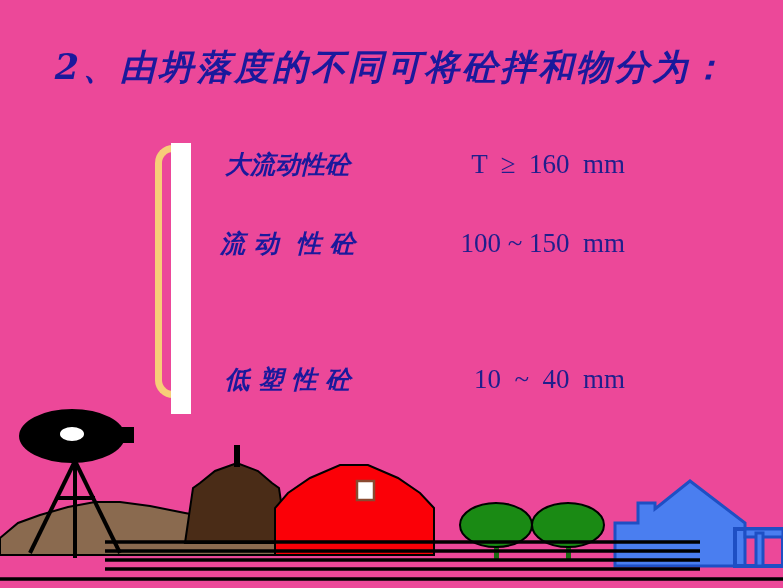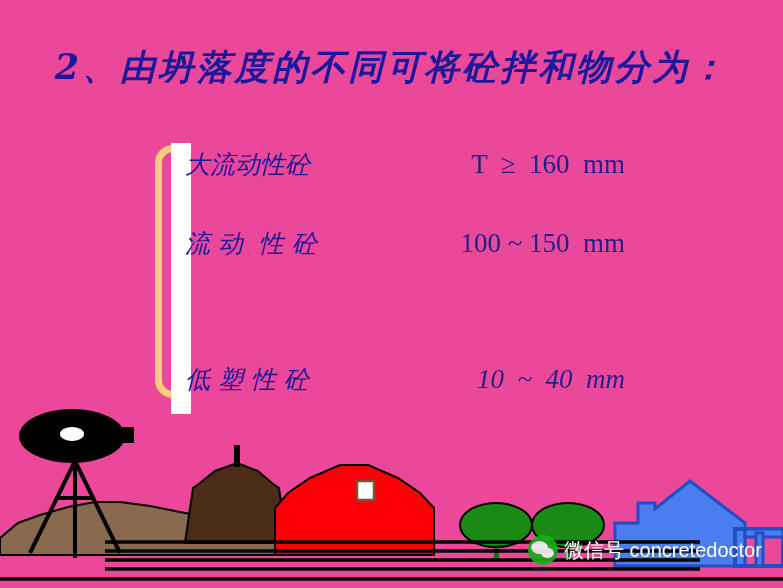--- a/index.html
+++ b/index.html
@@ -82,39 +82,40 @@
     align-items: center;
   }
   .row-0 { top: 0px; }
   .row-1 { top: 79px; }
   .row-2 { top: 142px; }
   .row-3 { top: 215px; }
 
   .row-label {
     color: #1a199c;
     font-family: "DejaVu Serif", "Liberation Serif", serif;
-    font-weight: normal;
+    font-weight: bold;
     font-style: italic;
     font-size: 25px;
     white-space: pre;
     width: 205px;
     flex: 0 0 205px;
+    text-align: center;
   }
   .row-value {
     color: #1f1f8c;
     font-family: "Liberation Serif", "DejaVu Serif", serif;
     font-size: 27px;
     white-space: pre;
     text-align: right;
     flex: 1 1 auto;
   }
   .row-0 .row-value { padding-left: 30px; }
   .row-1 .row-value { padding-left: 12px; }
   .row-2 .row-value { padding-left: 12px; }
-  .row-3 .row-value { padding-left: 16px; font-style: italic; }
+  .row-3 .row-value { padding-left: 16px; }
 
   
   #scene {
     position: absolute;
     left: 0;
     bottom: 0;
     width: 783px;
     height: 185px;
   }
   #scene svg { display: block; }
@@ -231,21 +232,14 @@
         <line x1="105" y1="139" x2="700" y2="139"></line>
         <line x1="105" y1="148" x2="700" y2="148"></line>
         <line x1="105" y1="157" x2="700" y2="157"></line>
         <line x1="105" y1="166" x2="700" y2="166"></line>
         <line x1="0" y1="176" x2="783" y2="176"></line>
       </g>
 
     </svg>
   </div>
 
-  <div id="watermark">
-    <div id="wm-logo">
-      <span class="b1"></span>
-        <span class="b2"></span>
-    </div>
-    <div id="wm-text">微信号 concretedoctor</div>
-  </div>
 
 </div>
 
 </body></html>

